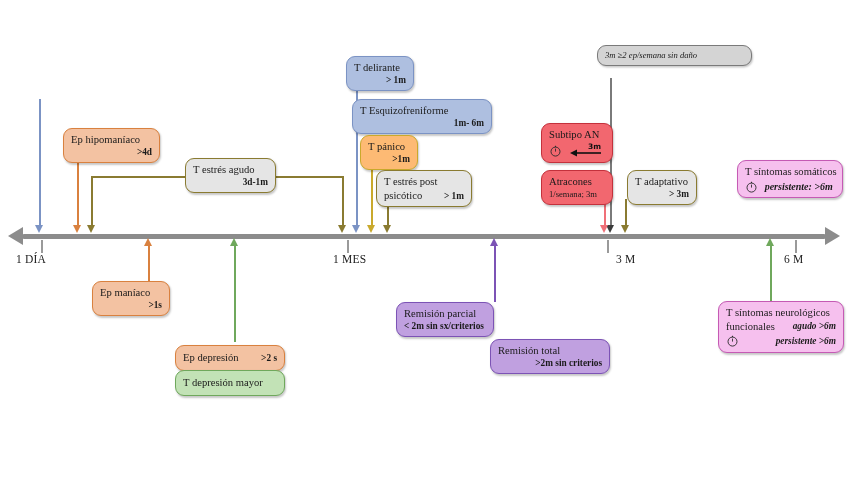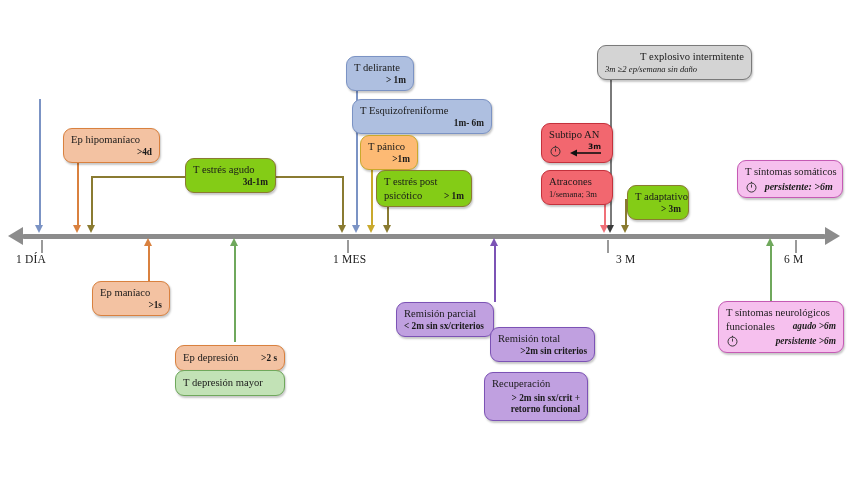--- a/index.html
+++ b/index.html
@@ -37,21 +37,21 @@
     box-sizing:border-box;padding:4px 7px 4px 7px;
     font-size:10.6px;line-height:1.28;
     box-shadow:1px 1.5px 2px rgba(0,0,0,.22);
   }
   .node .t1{display:block;white-space:nowrap;}
   .node .t2{display:block;white-space:nowrap;font-weight:bold;font-size:9.3px;}
   .node .r{text-align:right;}
 
   .blue{background:#aebfe0;border-color:#7b93c4;}
   .orange{background:#f3c2a2;border-color:#d9813f;}
-  .olive{background:#84cc16;border-color:#8a7b31;}
+  .olive{background:#e5e5e5;border-color:#8a7b31;}
   .yellow{background:#fdba74;border-color:#c9a92c;}
   .green{background:#c2e2b6;border-color:#6fa85c;}
   .red{background:#f2676f;border-color:#c4313c;}
   .purple{background:#c0a0e0;border-color:#7c53b5;}
   .pink{background:#f6c0ee;border-color:#c55ab4;}
   .gray{background:#d4d4d4;border-color:#7a7a7a;}
 
   .clock{display:inline-block;vertical-align:-3px;margin-right:4px;}
   .italic{font-style:italic;font-weight:bold;}
   .small-arrow{display:inline-block;vertical-align:middle;text-align:center;}
@@ -157,21 +157,20 @@
     <span class="t2 r">&gt;1m</span>
   </div>
 
   <div class="node olive" style="left:376px;top:170px;width:96px;">
     <span class="t1">T estrés post</span>
     <span style="display:inline-block;">psicótico</span>
     <span class="t2" style="display:inline-block;float:right;margin-top:2px;">&gt; 1m</span>
   </div>
 
   <div class="node gray" style="left:597px;top:45px;width:155px;">
-    <span class="t1 r">T explosivo intermitente</span>
     <span class="t2" style="font-style:italic;font-weight:normal;font-size:8.6px;">3m  ≥2 ep/semana sin daño</span>
   </div>
 
   <div class="node red" style="left:541px;top:123px;width:72px;padding-bottom:2px;">
     <span class="t1">Subtipo AN</span>
     <span class="t1" style="margin-top:1px;">
       <svg class="clock" width="13" height="13" viewBox="0 0 24 24">
         <circle cx="12" cy="14" r="8.3" fill="none" stroke="#2a2a2a" stroke-width="1.7"></circle>
         <line x1="12" y1="14" x2="12" y2="8.5" stroke="#2a2a2a" stroke-width="1.6"></line>
         <line x1="12" y1="5.7" x2="12" y2="3.3" stroke="#2a2a2a" stroke-width="2"></line>
@@ -184,21 +183,21 @@
         </svg>
       </span>
     </span>
   </div>
 
   <div class="node red" style="left:541px;top:170px;width:72px;">
     <span class="t1">Atracones</span>
     <span class="t2" style="font-size:8.6px;font-weight:normal;">1/semana; 3m</span>
   </div>
 
-  <div class="node olive" style="left:627px;top:170px;width:62px;margin-top:15px;">
+  <div class="node olive" style="left:627px;top:170px;width:70px;">
     <span class="t1">T adaptativo</span>
     <span class="t2 r">&gt; 3m</span>
   </div>
 
   <div class="node pink" style="left:737px;top:160px;width:106px;">
     <span class="t1">T síntomas somáticos</span>
     <span class="t1" style="margin-top:1px;">
       <svg class="clock" width="13" height="13" viewBox="0 0 24 24">
         <circle cx="12" cy="14" r="8.3" fill="none" stroke="#2a2a2a" stroke-width="1.7"></circle>
         <line x1="12" y1="14" x2="12" y2="8.5" stroke="#2a2a2a" stroke-width="1.6"></line>
@@ -206,30 +205,25 @@
       </svg>
       <span class="italic" style="font-size:10px;">persistente:  &gt;6m</span>
     </span>
   </div>
 
   <div class="node purple" style="left:396px;top:302px;width:98px;">
     <span class="t1">Remisión parcial</span>
     <span class="t2">&lt; 2m sin sx/criterios</span>
   </div>
 
-  <div class="node purple" style="left:490px;top:327px;width:105px;">
+  <div class="node purple" style="left:490px;top:339px;width:120px;">
     <span class="t1">Remisión total</span>
     <span class="t2 r">&gt;2m sin criterios</span>
   </div>
 
-  <div class="node purple" style="left:484px;top:372px;width:104px;">
-    <span class="t1">Recuperación</span>
-    <span class="t2 r" style="margin-top:2px;">&gt; 2m sin sx/crit +</span>
-    <span class="t2 r">retorno funcional</span>
-  </div>
 
   <div class="node pink" style="left:718px;top:301px;width:126px;">
     <span class="t1">T síntomas neurológicos</span>
     <span class="t1" style="display:inline-block;">funcionales</span>
     <span class="t2 r" style="font-style:italic;display:block;margin-top:-12px;">agudo  &gt;6m</span>
     <span class="t1" style="margin-top:1px;">
       <svg class="clock" width="13" height="13" viewBox="0 0 24 24">
         <circle cx="12" cy="14" r="8.3" fill="none" stroke="#2a2a2a" stroke-width="1.7"></circle>
         <line x1="12" y1="14" x2="12" y2="8.5" stroke="#2a2a2a" stroke-width="1.6"></line>
         <line x1="12" y1="5.7" x2="12" y2="3.3" stroke="#2a2a2a" stroke-width="2"></line>

